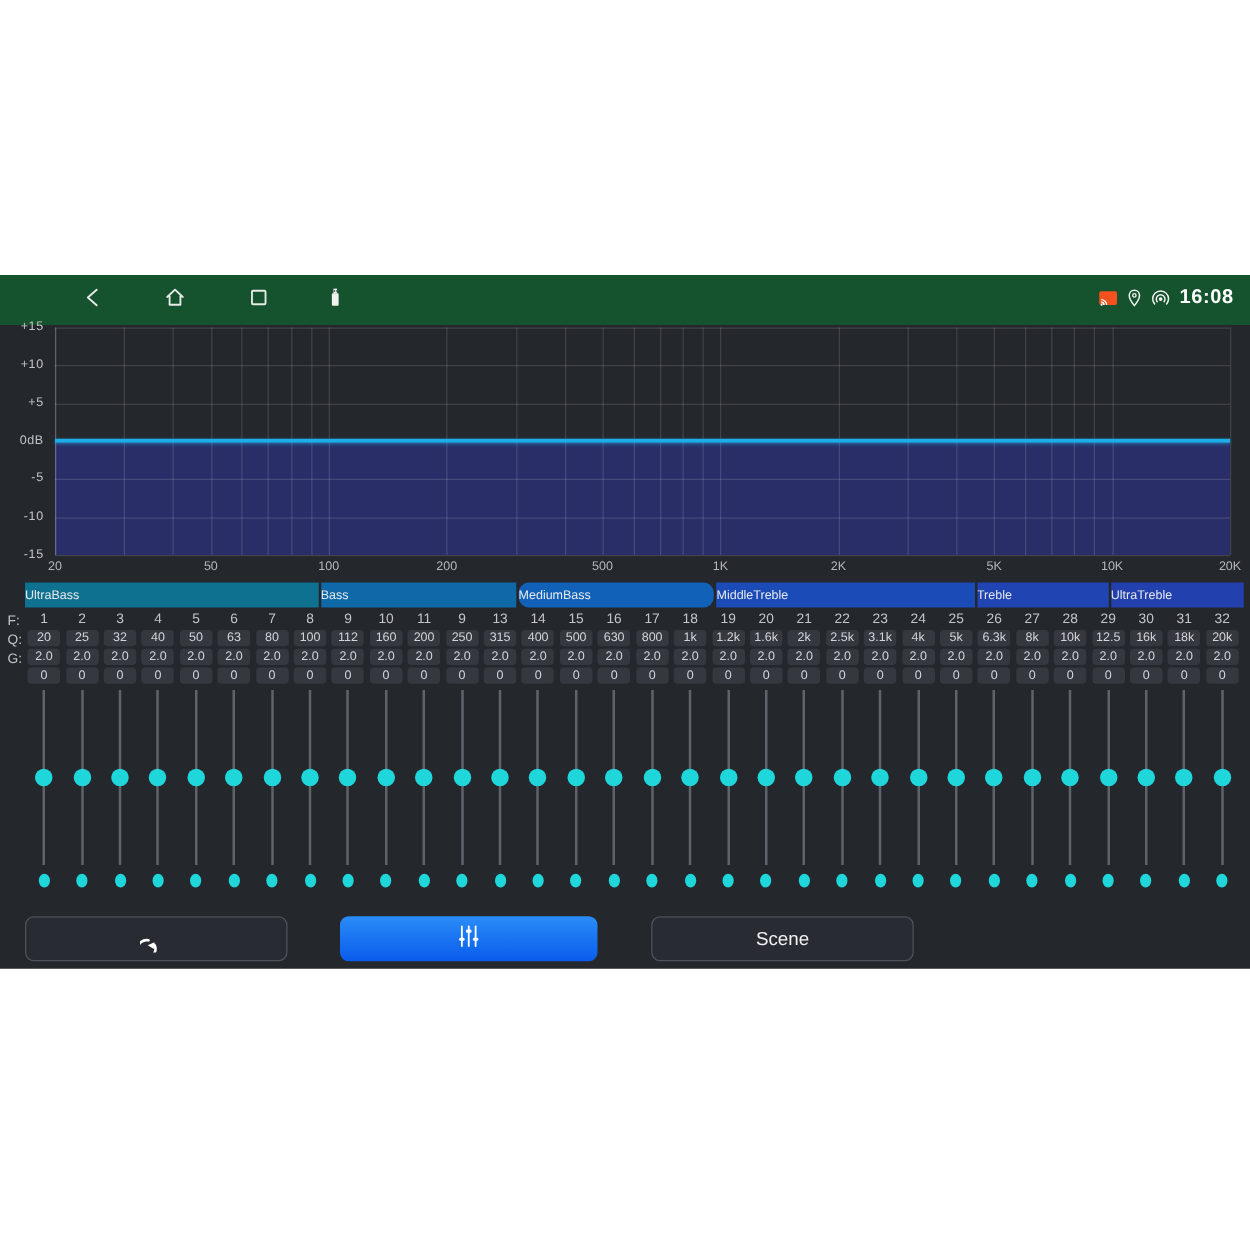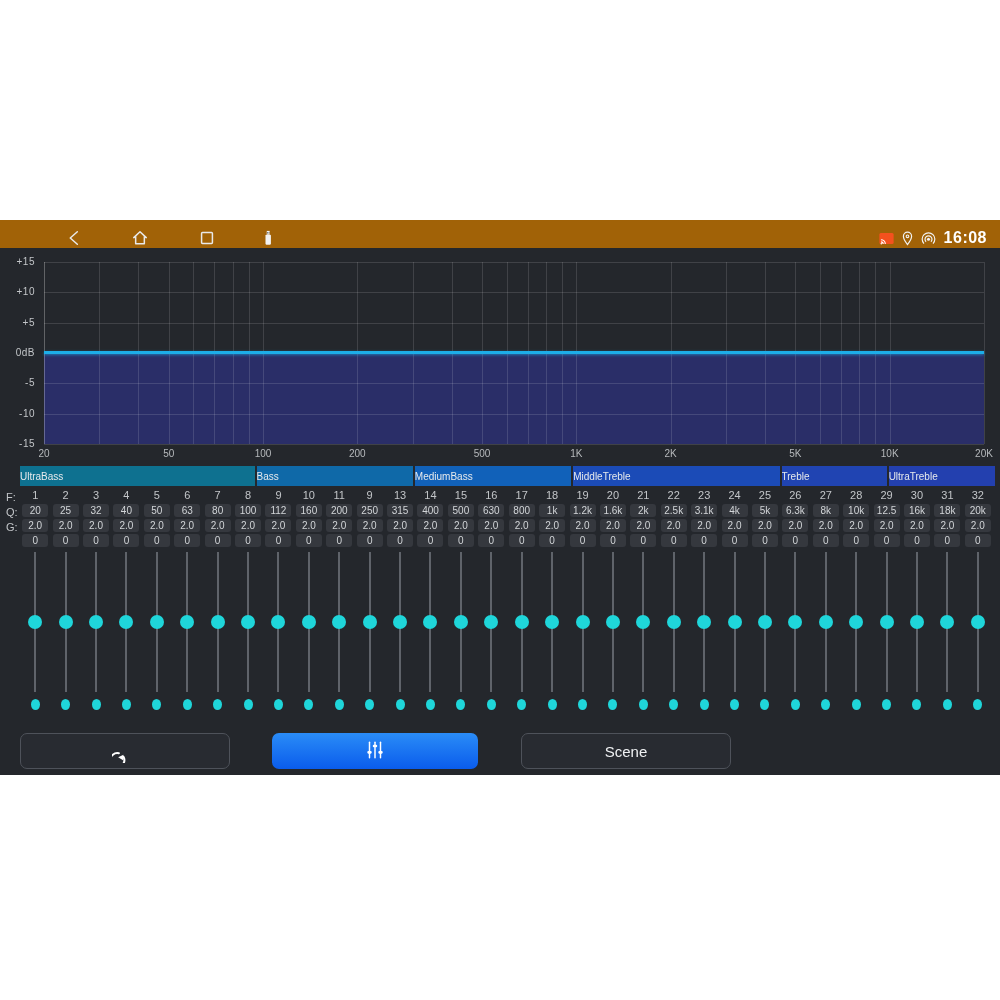--- a/index.html
+++ b/index.html
@@ -1,20 +1,20 @@
 <!DOCTYPE html>
 <html><head>
 <meta charset="utf-8">
 <style>
   html,body{margin:0;padding:0;}
   body{width:1000px;height:1000px;background:#ffffff;font-family:"Liberation Sans",sans-serif;position:relative;overflow:hidden;}
   .screen{position:absolute;top:220px;left:0;width:1000px;height:555px;background:#24272c;overflow:hidden;}
 
   
-  .status-bar{position:absolute;top:0;left:0;right:0;height:28px;background:#a16207;}
+  .status-bar{position:absolute;top:0;left:0;right:0;height:40px;background:#14532d;}
   .sb-icon{position:absolute;top:8px;width:20px;height:20px;}
   .sb-back{left:64px;} .sb-home{left:130px;} .sb-recents{left:197px;} .sb-usb{left:258px;}
   .sb-right{position:absolute;right:13px;top:0;height:36px;display:flex;align-items:center;gap:3px;}
   .sb-right svg{display:block;}
   .sb-time{color:#fff;font-weight:bold;font-size:16px;margin-left:3px;letter-spacing:0.5px;}
 
   
   .graph{position:absolute;top:36px;left:0;right:0;height:224px;}
   .plot{position:absolute;left:44px;top:6px;width:940px;height:182px;}
   .fill{position:absolute;left:0;right:0;top:50%;bottom:0;background:#2a2e68;}
@@ -176,21 +176,21 @@
       </div>
   </div>
 
   <div class="band-bar" id="band-bar">
       <div class="band-seg" style="flex: 183 0 0px; background: rgb(14, 113, 144);">
         <span>UltraBass</span>
       </div>
       <div class="band-seg" style="flex: 122 0 0px; background: rgb(15, 105, 168);">
         <span>Bass</span>
       </div>
-      <div class="band-seg" style="flex: 122 0 0px; background: rgb(17, 97, 185);">
+      <div class="band-seg" style="flex: 122 0 0px; background: rgb(17, 97, 185); border-radius: 8px;">
         <span>MediumBass</span>
       </div>
       <div class="band-seg" style="flex: 161 0 0px; background: rgb(27, 75, 183);">
         <span>MiddleTreble</span>
       </div>
       <div class="band-seg" style="flex: 82 0 0px; background: rgb(32, 68, 178);">
         <span>Treble</span>
       </div>
       <div class="band-seg" style="flex: 83 0 0px; background: rgb(35, 64, 175);">
         <span>UltraTreble</span>

